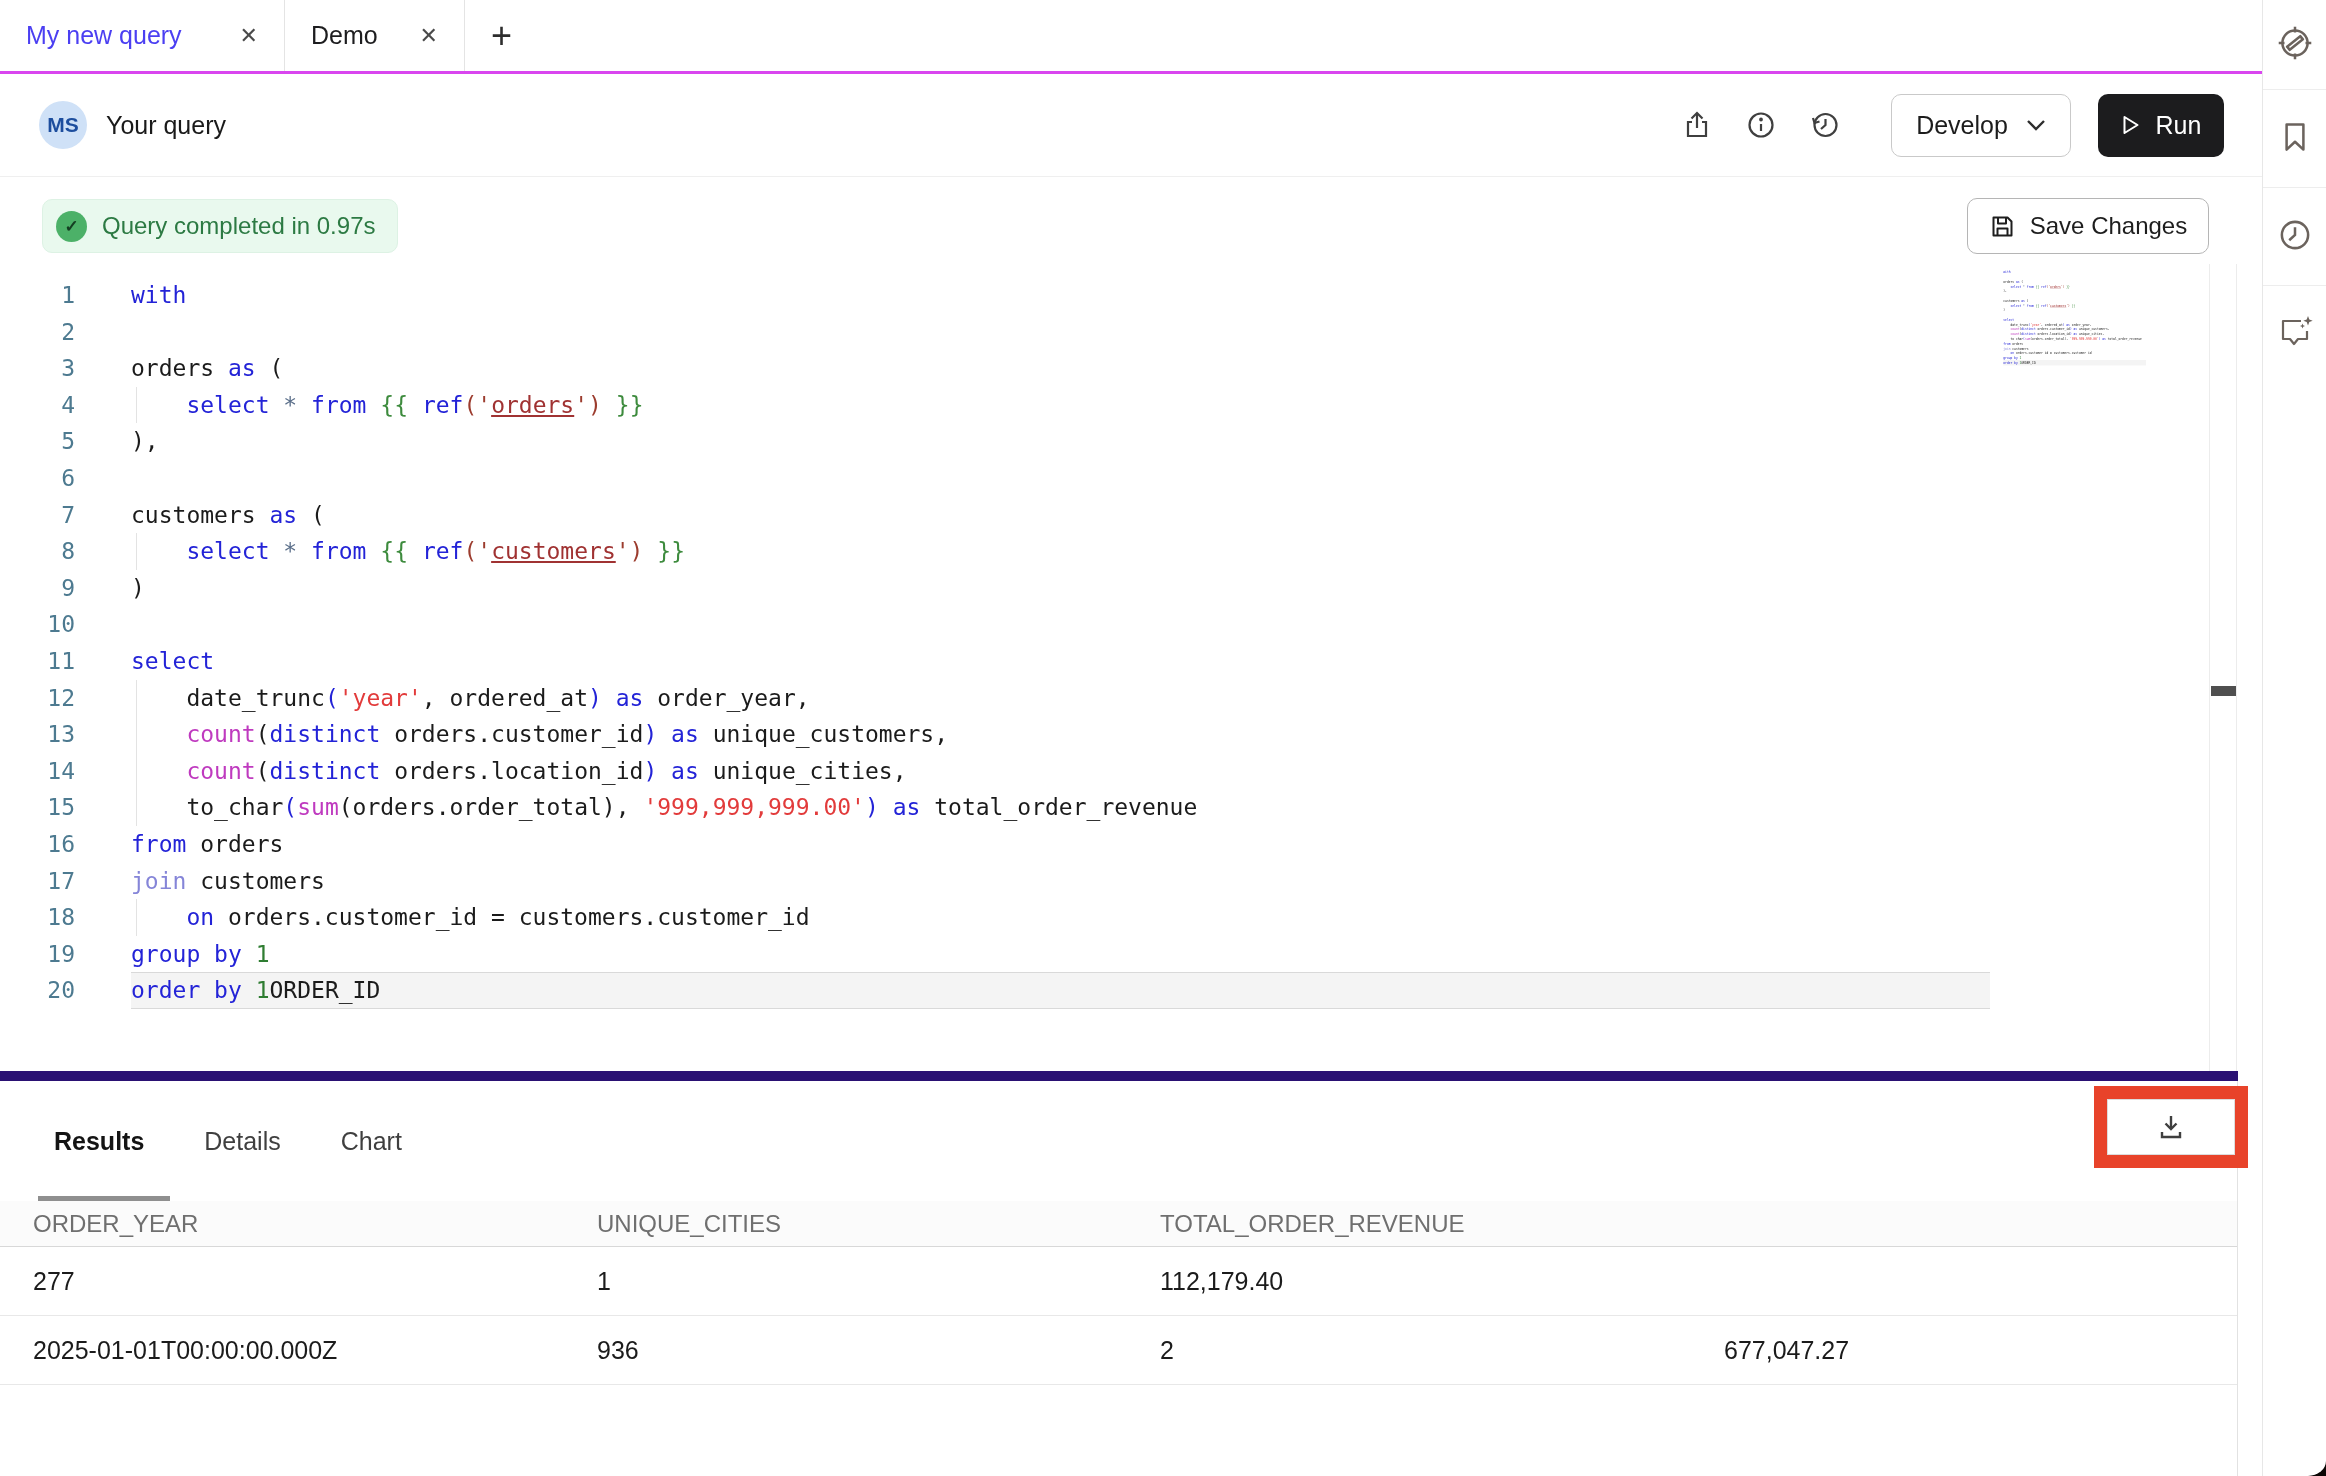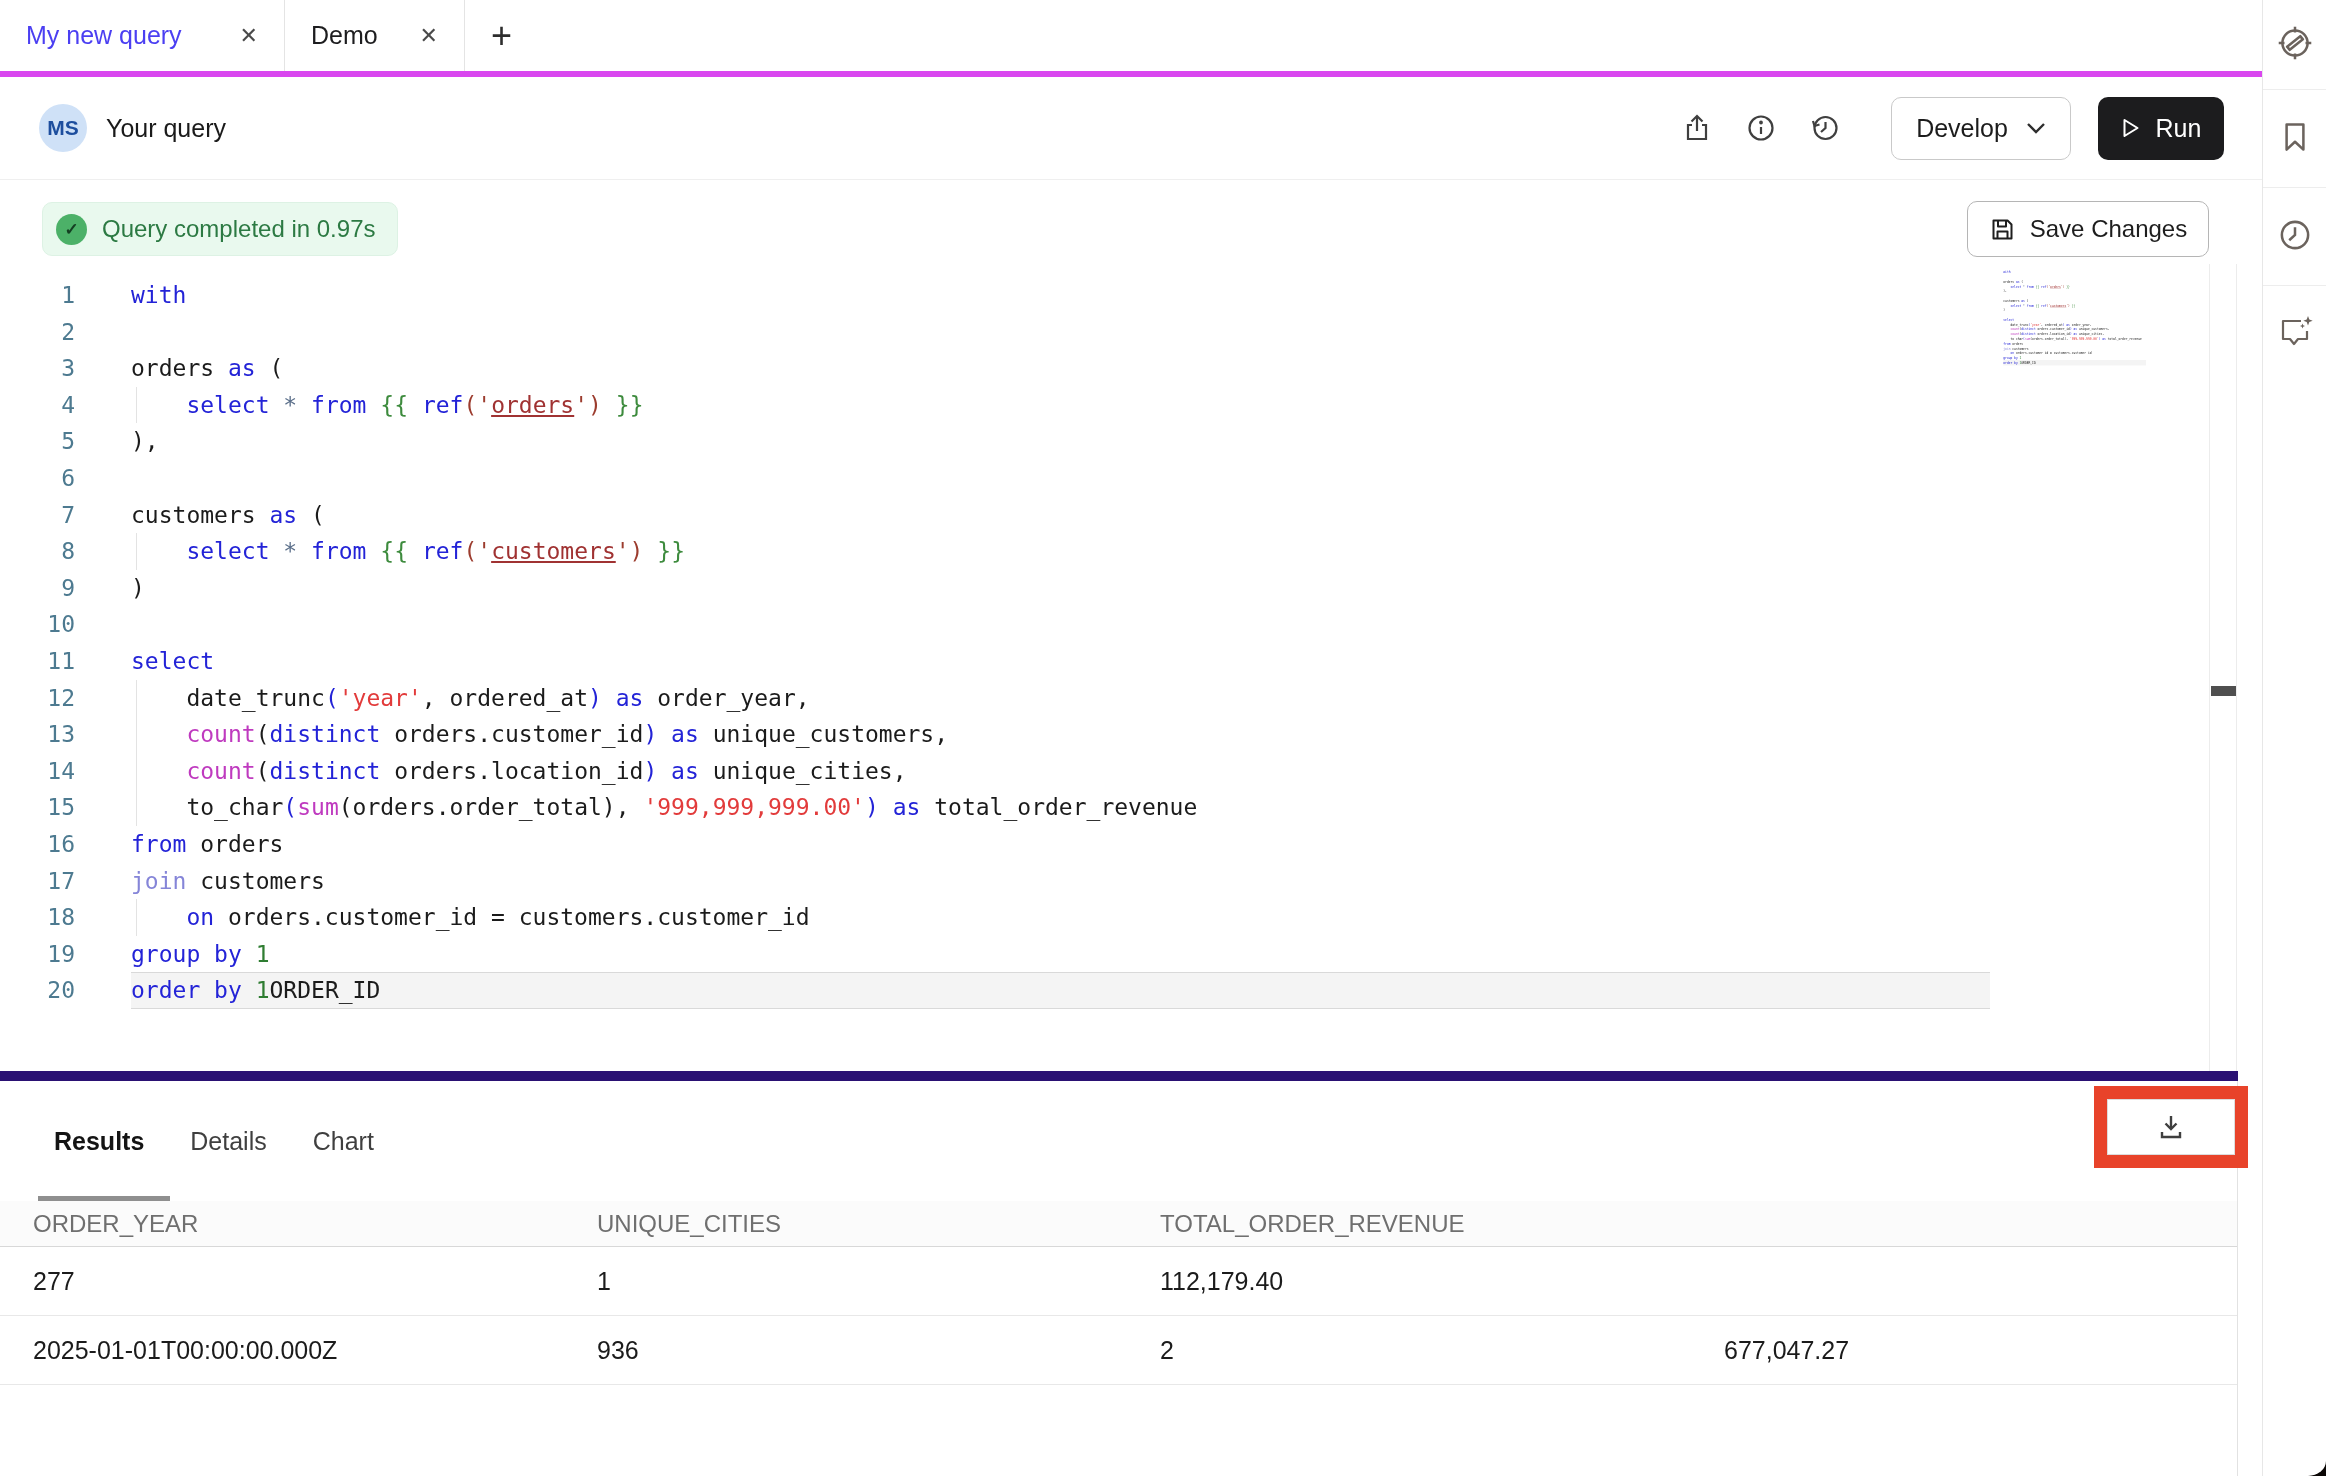--- a/index.html
+++ b/index.html
@@ -8,21 +8,21 @@
   
   .sidebar{position:absolute;top:0;right:0;width:63px;height:100%;background:#fff;border-left:1px solid #e7e7e7;}
   .side-sec{display:flex;align-items:center;justify-content:center;border-bottom:1px solid #ededed;}
   .side-sec:nth-child(1){height:89px;}
   .side-sec:nth-child(2){height:97px;}
   .side-sec:nth-child(3){height:97px;}
   .side-sec:nth-child(4){height:97px;border-bottom:none;}
   
   .main{position:absolute;top:0;left:0;width:2262px;height:100%;}
   
-  .tabbar{height:71px;border-bottom:6px solid #d946ef;display:flex;align-items:stretch;}
+  .tabbar{height:71px;border-bottom:3px solid #d946ef;display:flex;align-items:stretch;}
   .tab{display:flex;align-items:center;justify-content:space-between;padding:0 26px;border-right:1px solid #e4e4e4;font-size:25px;}
   .tab .tab-label{color:#1d1d1f;}
   .tab.active .tab-label{color:#4b3ff2;}
   .tab-close{margin-left:24px;font-size:22px;color:#4a4a4a;font-weight:300;cursor:pointer;}
   .tab-plus{display:flex;align-items:center;padding:0 26px;font-size:36px;font-weight:300;color:#2d2d2d;cursor:pointer;}
   
   .header{height:102px;display:flex;align-items:center;padding:0 38px 0 39px;border-bottom:1px solid #efefef;}
   .avatar{width:48px;height:48px;border-radius:50%;background:#cfe1f7;color:#1d4e9e;font-weight:bold;font-size:21px;
           display:flex;align-items:center;justify-content:center;flex:none;}
   .q-title{margin-left:19px;font-size:25px;color:#1a1a1a;}
@@ -55,21 +55,21 @@
   .minimap{position:absolute;left:1996px;top:270px;width:150px;height:100px;overflow:hidden;cursor:pointer;}
   .minimap-inner{transform:scale(0.13);transform-origin:0 0;width:1200px;}
   .minimap-inner .cline{height:36.6px;}
   
   .scrolltrack{position:absolute;left:2209px;top:264px;width:28px;height:807px;
                border-left:1px solid #ececec;border-right:1px solid #ececec;box-sizing:border-box;}
   .scrollthumb{position:absolute;left:1px;top:422px;width:25px;height:10px;background:#4f4f4f;cursor:pointer;}
   
   .divider{position:absolute;left:0;top:1071px;width:2238px;height:10px;background:#2a1173;cursor:row-resize;}
   .results{position:absolute;left:0;top:1081px;width:2238px;bottom:0;border-right:1px solid #e2e2e2;box-sizing:border-box;}
-  .rtabs{position:relative;height:120px;display:flex;align-items:center;padding-left:54px;gap:46px;}
+  .rtabs{position:relative;height:120px;display:flex;align-items:center;padding-left:54px;gap:60px;}
   .rtab{font-size:25px;color:#3f3f3f;cursor:pointer;}
   .rtab.active{color:#141414;font-weight:bold;}
   .rtab-underline{position:absolute;left:38px;bottom:0;width:132px;height:5px;background:#8f8f8f;}
   .thead,.trow{display:grid;grid-template-columns:564px 563px 564px 1fr;align-items:center;padding-left:33px;box-sizing:border-box;}
   .thead{height:46px;background:#fbfbfb;border-bottom:1px solid #d8d8d8;font-size:24px;color:#6f6f6f;}
   .trow{height:69px;border-bottom:1px solid #e8e8e8;font-size:25px;color:#1b1b1b;}
   
   .redbox{position:absolute;left:2094px;top:1086px;width:154px;height:82px;border:13px solid #e8432a;background:#fff;
           box-sizing:border-box;display:flex;align-items:center;justify-content:center;}
   .dl-btn{width:100%;height:100%;border:1px solid #dcdcdc;box-sizing:border-box;display:flex;align-items:center;justify-content:center;cursor:pointer;}

